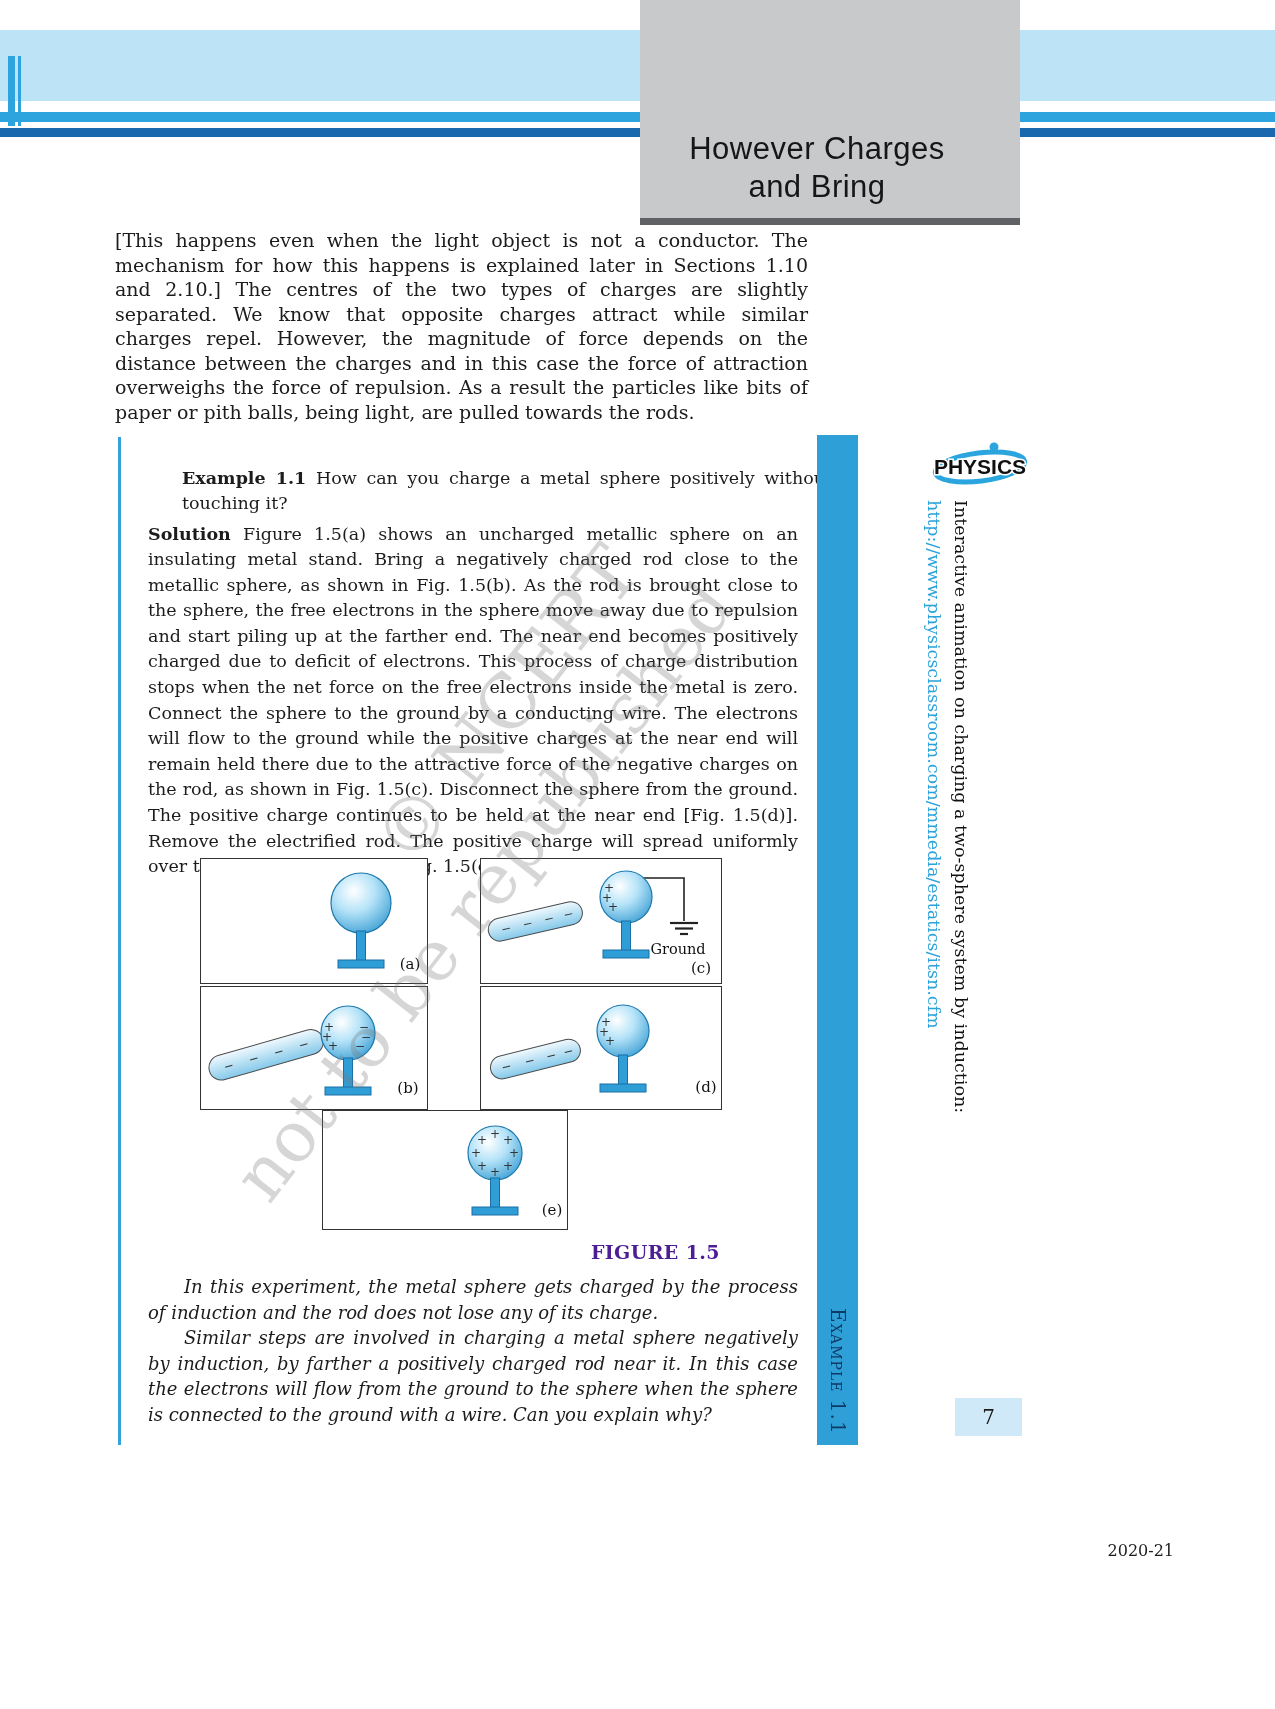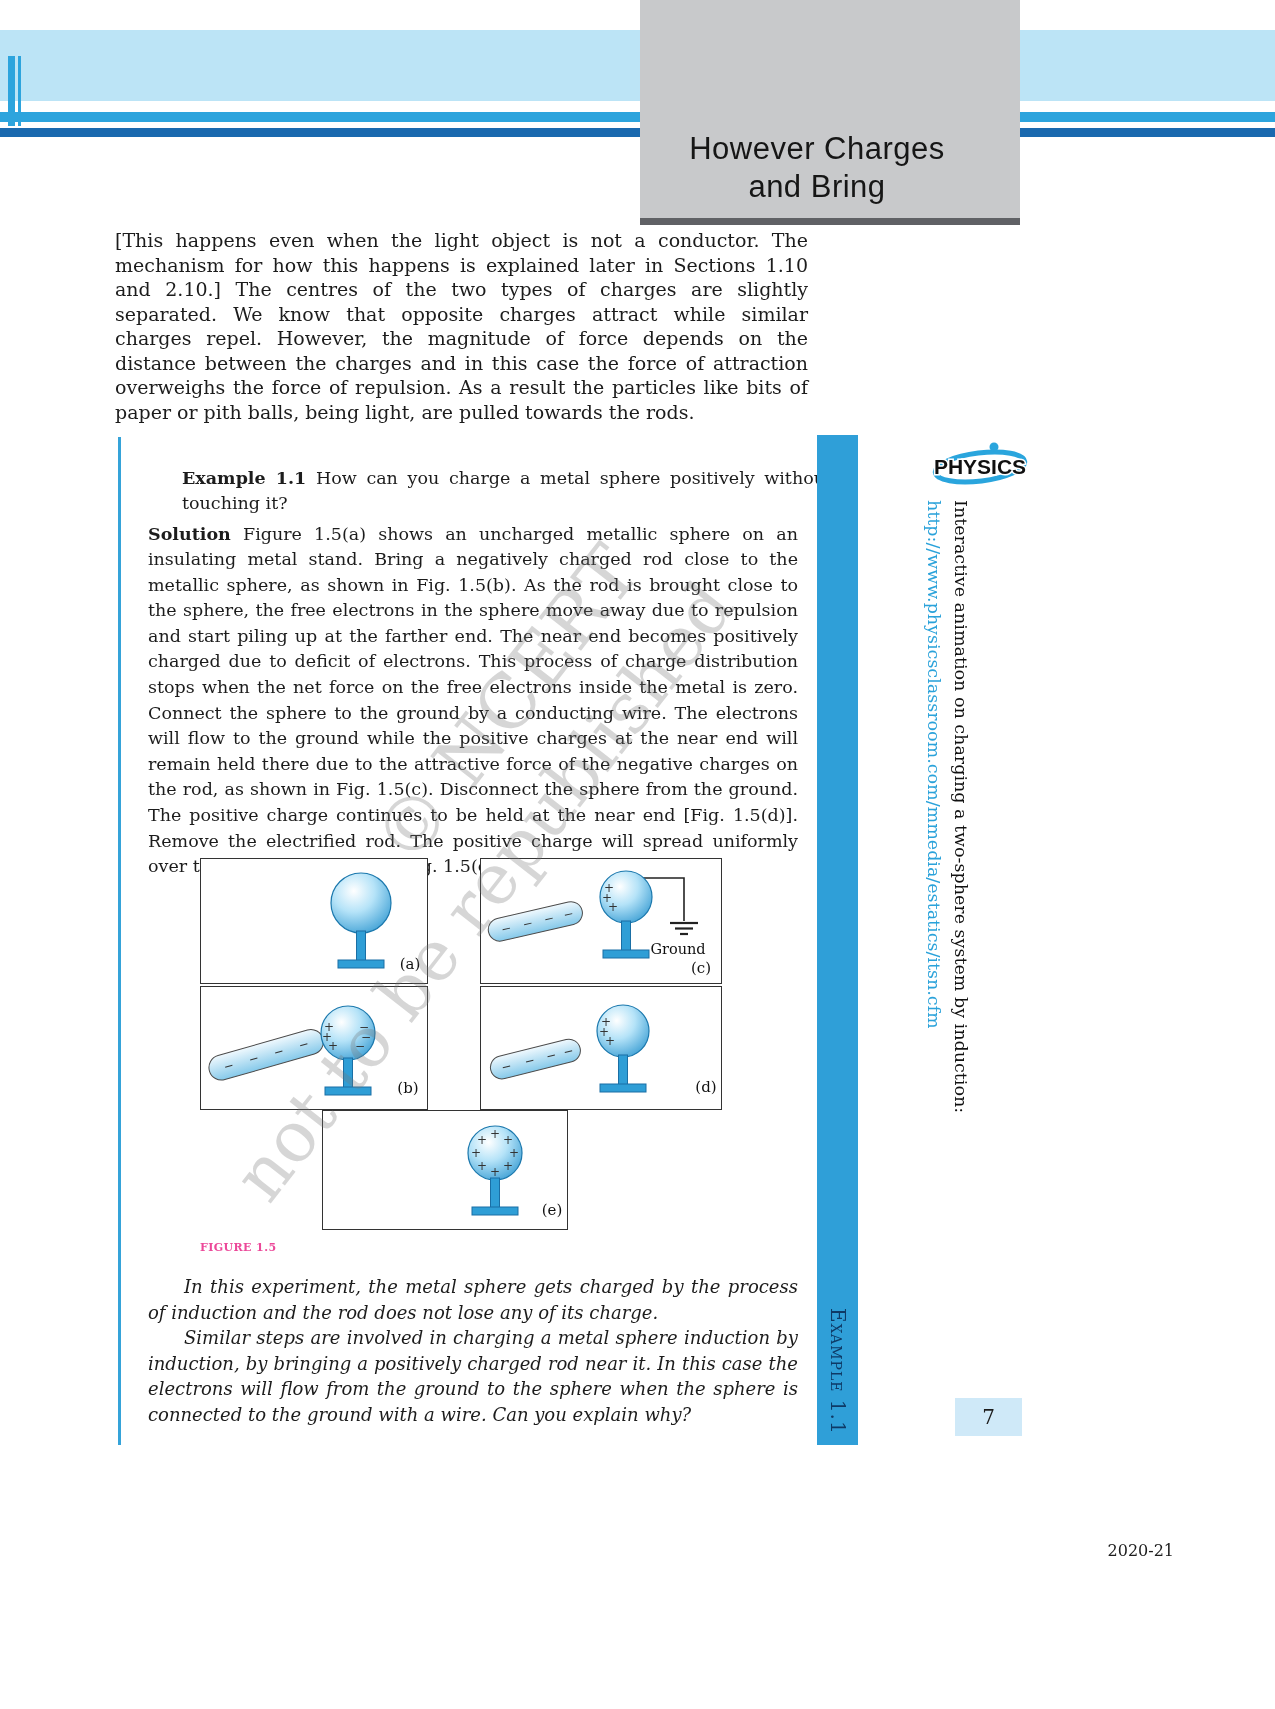--- a/index.html
+++ b/index.html
@@ -51,22 +51,22 @@
   .sphere { fill:url(#sphereGrad); stroke:#1b78ad; stroke-width:1.2; }
   .rod    { fill:url(#rodGrad); stroke:#4a4a4a; stroke-width:1; }
   #stand rect { fill:#2f9ed6; stroke:#1a6fa5; stroke-width:1; }
   .wire { fill:none; stroke:#222; stroke-width:1.6; }
   .gnd  { stroke:#222; stroke-width:2.2; }
   .sign   { font-family:"DejaVu Serif", serif; font-size:12px; fill:#333; text-anchor:middle; }
   .flabel { font-family:"DejaVu Serif", serif; font-size:15px; fill:#111; text-anchor:middle; }
   .gtext  { font-family:"DejaVu Serif", serif; font-size:14.5px; fill:#111; text-anchor:middle; }
 
   .fig-caption {
-    position:absolute; left:200px; top:1241px; width:520px; text-align:left;
-    color:#ec4899; font-weight:bold; font-size:11px; letter-spacing:0.4px;
+    position:absolute; left:200px; top:1241px; width:520px; text-align:right;
+    color:#4c1d95; font-weight:bold; font-size:19px; letter-spacing:0.4px;
   }
 
   
   .blue-bar {
     position:absolute; left:817px; top:435px; width:41px; height:1010px; background:#2f9fd8;
     display:flex; flex-direction:column; justify-content:flex-end; align-items:center;
   }
   .ex-side-label {
     writing-mode:vertical-rl; font-variant:small-caps; font-size:20px;
     color:#0e3a66; padding-bottom:10px; letter-spacing:1px;
@@ -233,21 +233,21 @@
       <text class="sign" x="172" y="65">+</text>
       <text class="sign" x="185" y="59">+</text>
       <text class="flabel" x="229" y="104">(e)</text>
     </svg>
   </div>
 
   <div class="fig-caption">FIGURE 1.5</div>
 
   <div class="closing">
     <p>In this experiment, the metal sphere gets charged by the process of induction and the rod does not lose any of its charge.</p>
-    <p>Similar steps are involved in charging a metal sphere induction by induction, by bringing a positively charged rod near it. In this case the electrons will flow from the ground to the sphere when the sphere is connected to the ground with a wire. Can you explain why?</p>
+    <p>Similar steps are involved in charging a metal sphere negatively by induction, by farther a positively charged rod near it. In this case the electrons will flow from the ground to the sphere when the sphere is connected to the ground with a wire. Can you explain why?</p>
   </div>
 
   <div class="blue-bar">
     <div class="ex-side-label">Example 1.1</div>
   </div>
 
   <div class="physics-logo">
     <svg viewBox="0 0 100 62">
       <ellipse cx="50" cy="30" rx="45" ry="14" fill="none" stroke="#2aa5dd" stroke-width="5" transform="rotate(-7 50 30)"></ellipse>
       <circle cx="64" cy="10" r="4.5" fill="#2aa5dd"></circle>

